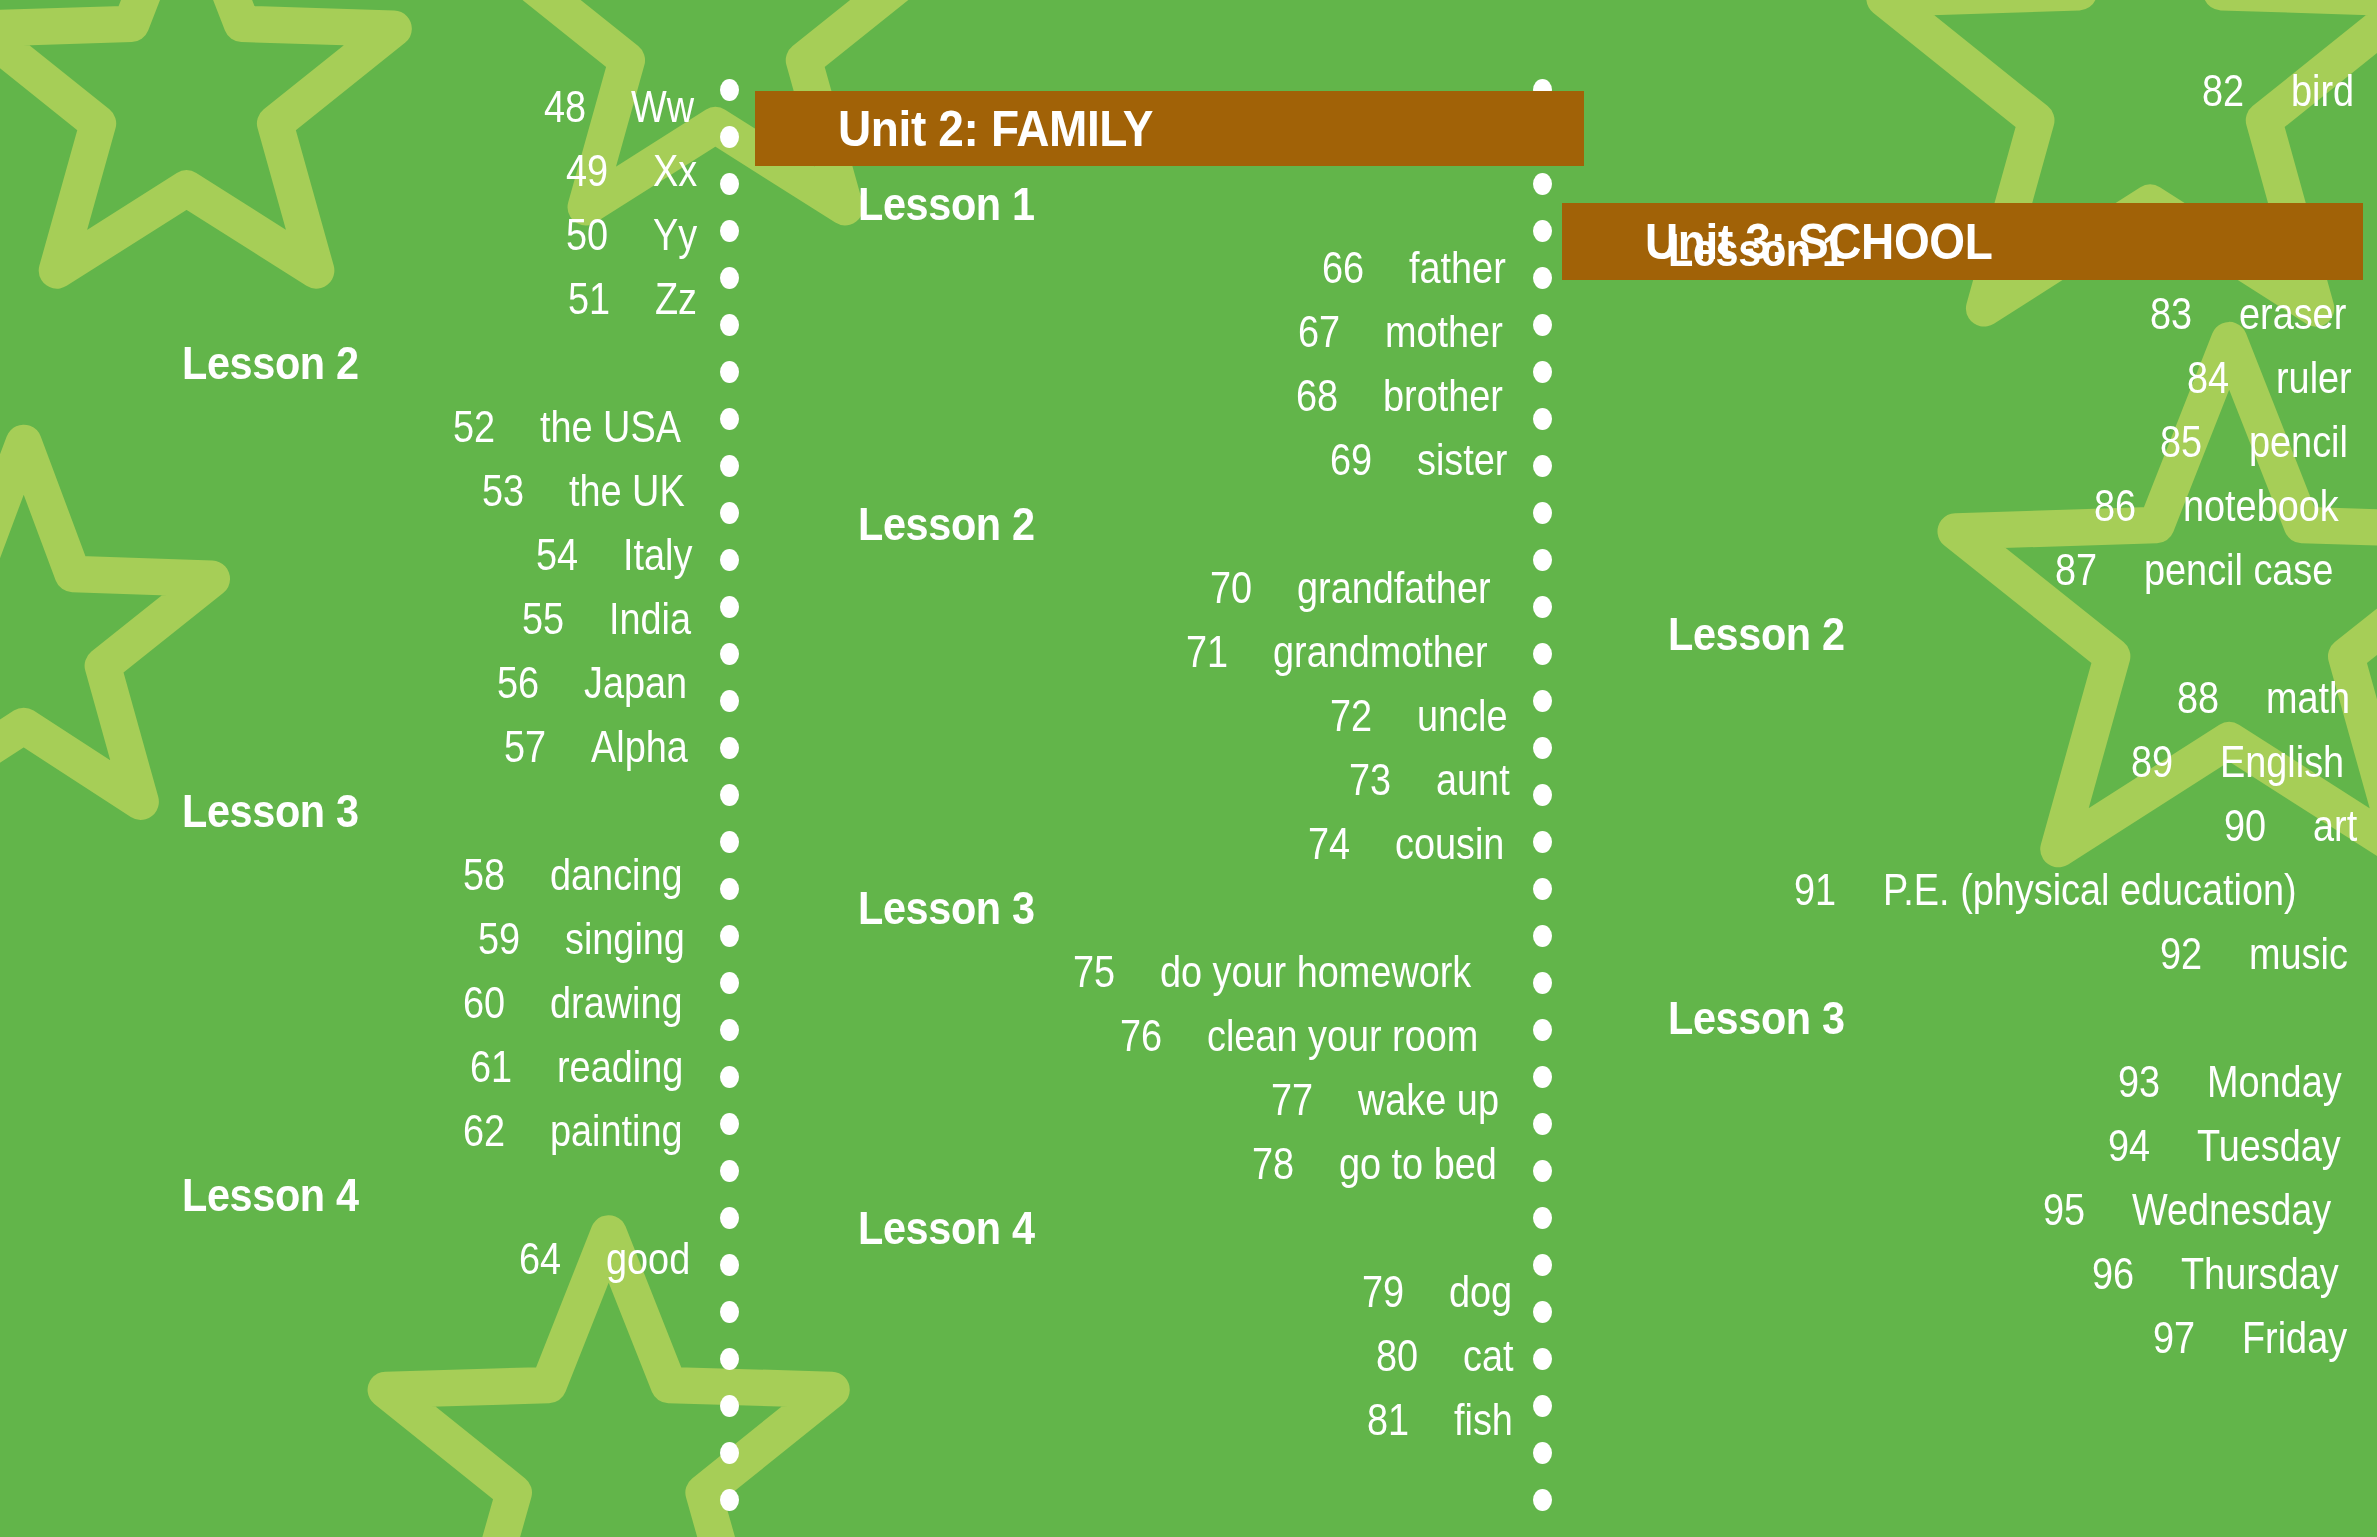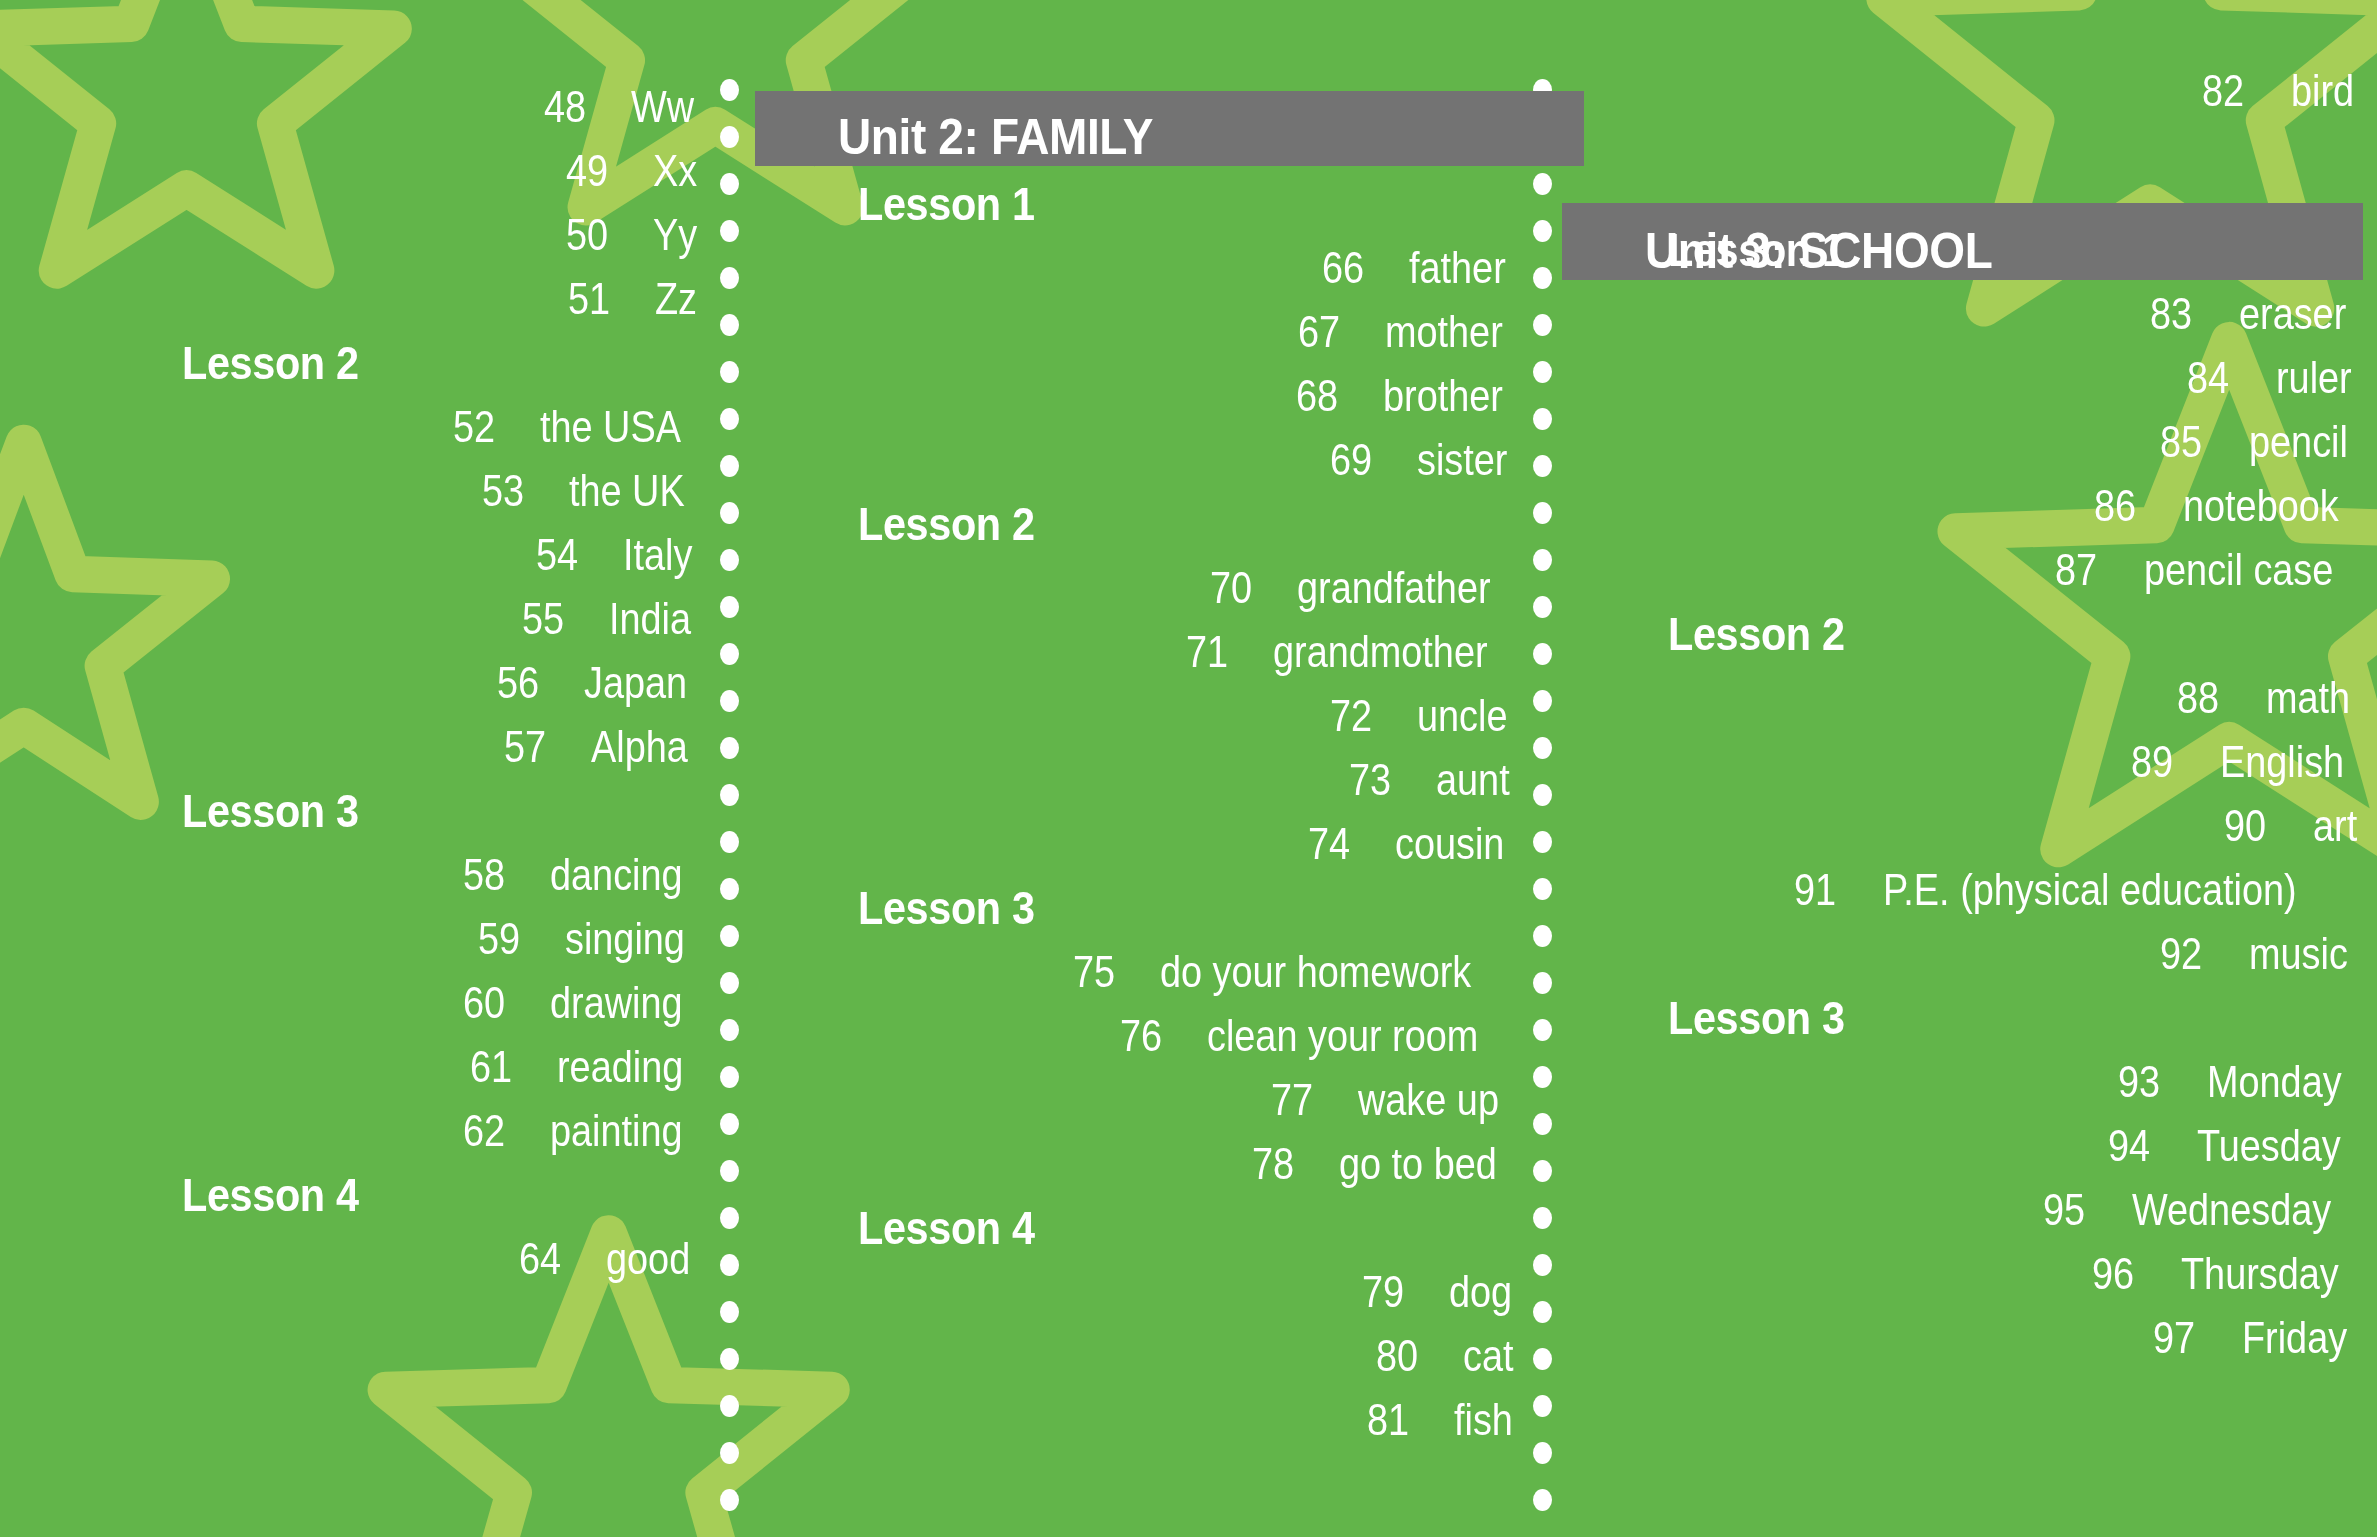--- a/index.html
+++ b/index.html
@@ -20,21 +20,21 @@
 
   
   .divider{position:absolute;top:79px;width:20.6px;height:1392px;
            display:flex;flex-direction:column;justify-content:flex-start;
            align-items:center;gap:25px;}
   #div1{left:719px;}
   #div2{left:1532px;}
   .divider .dot{width:19px;height:22px;border-radius:50%;background:#ffffff;flex:0 0 auto;}
 
   
-  .unitbar{position:absolute;background:#737373;display:flex;align-items:flex-end;}
+  .unitbar{position:absolute;background:#a16207;display:flex;align-items:center;}
   #unit2bar{left:755px;top:91px;width:829px;height:75px;}
   #unit3bar{left:1562px;top:203px;width:801px;height:77px;}
   .unitbar .unittext{
     color:#ffffff;font-weight:bold;font-size:50px;
     letter-spacing:-0.4px;margin-left:83px;
     transform:scaleX(0.92);transform-origin:left center;
     white-space:nowrap;
   }
 
   

